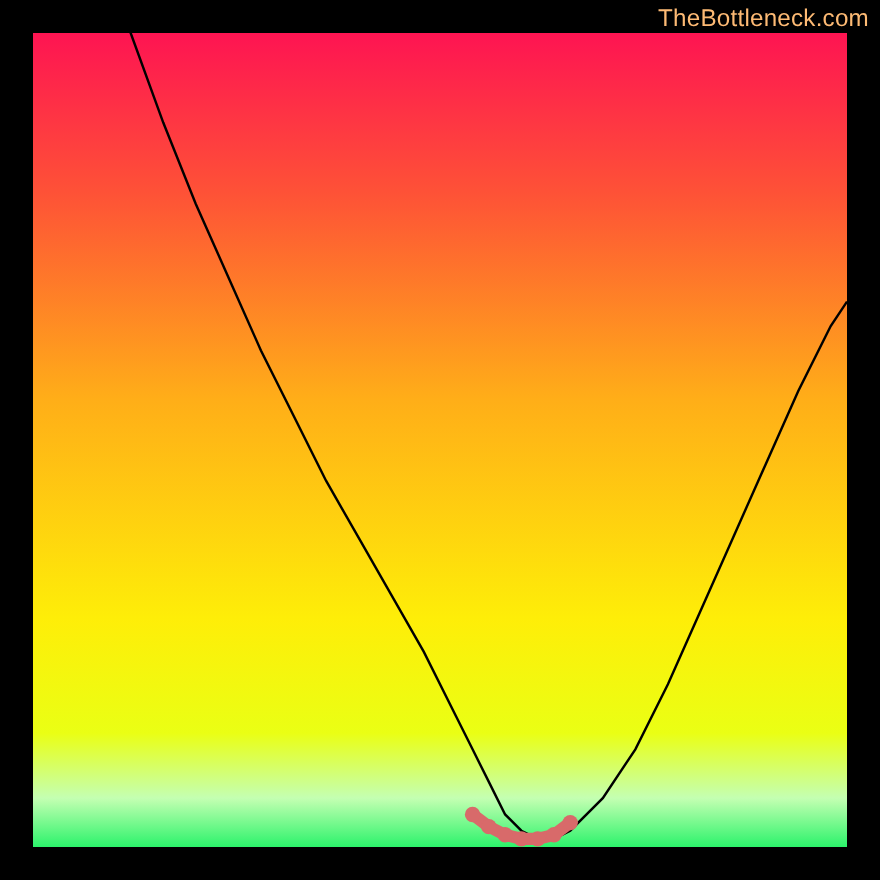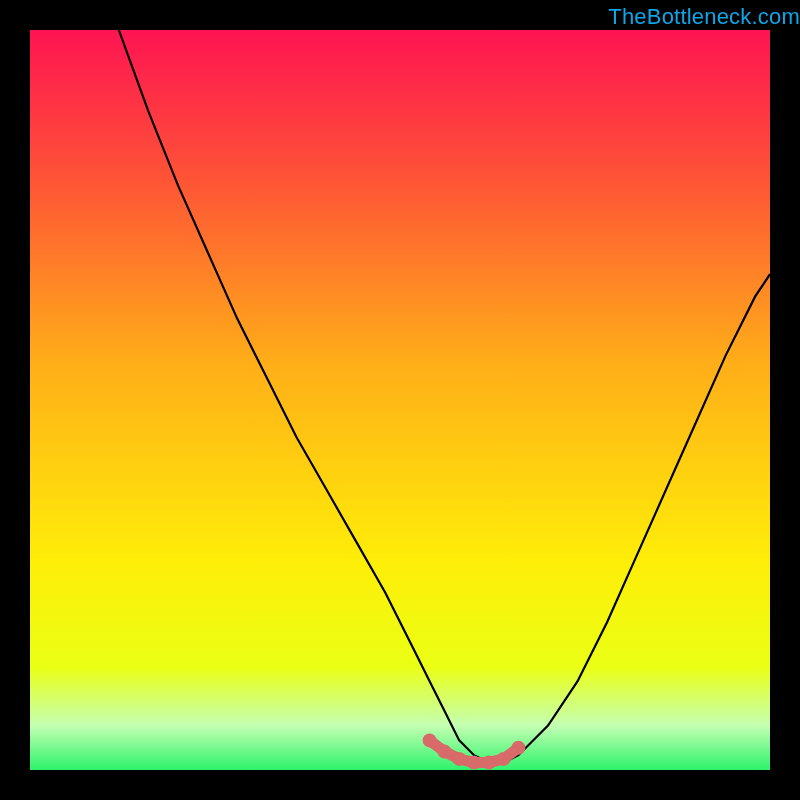--- a/index.html
+++ b/index.html
@@ -13,22 +13,22 @@
   }
   .frame {
     position: relative;
     width: 800px;
     height: 800px;
     background: #000000;
   }
   .watermark {
     position: absolute;
     top: 4px;
-    right: 0;
-    color: #0ea5e9;
+    right: 10px;
+    color: #fdba74;
     font-size: 22px;
     font-weight: 500;
     letter-spacing: 0.2px;
     user-select: none;
   }
   .plot-area {
     position: absolute;
     left: 30px;
     top: 30px;
     width: 740px;

